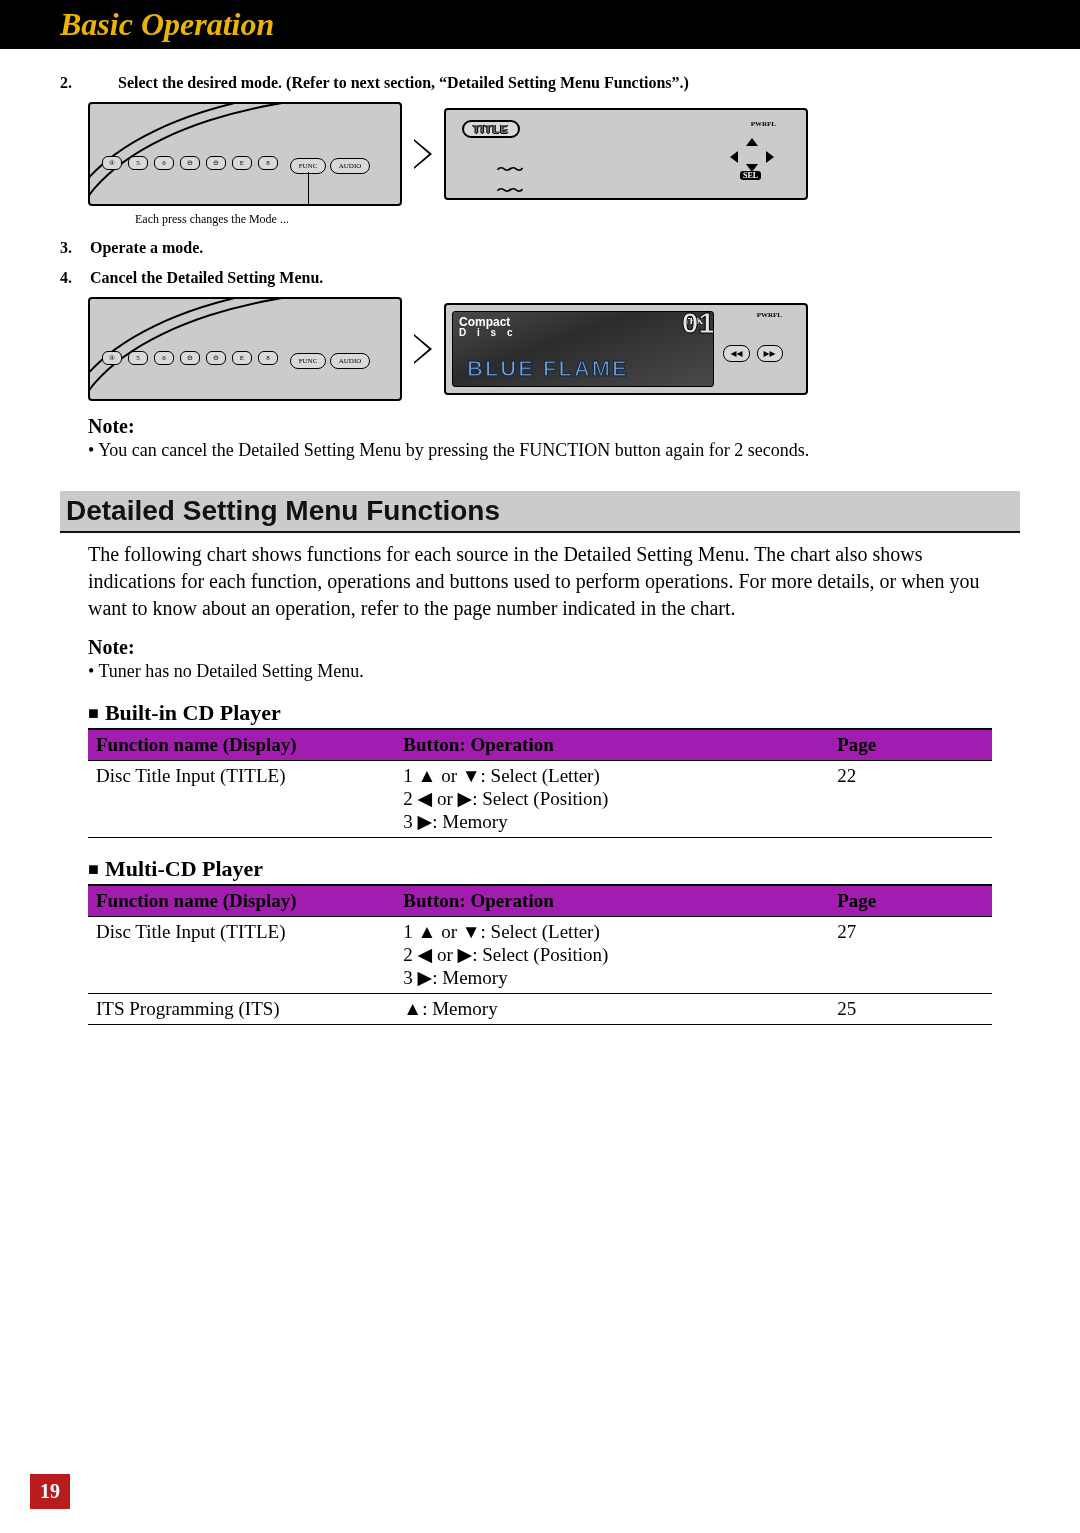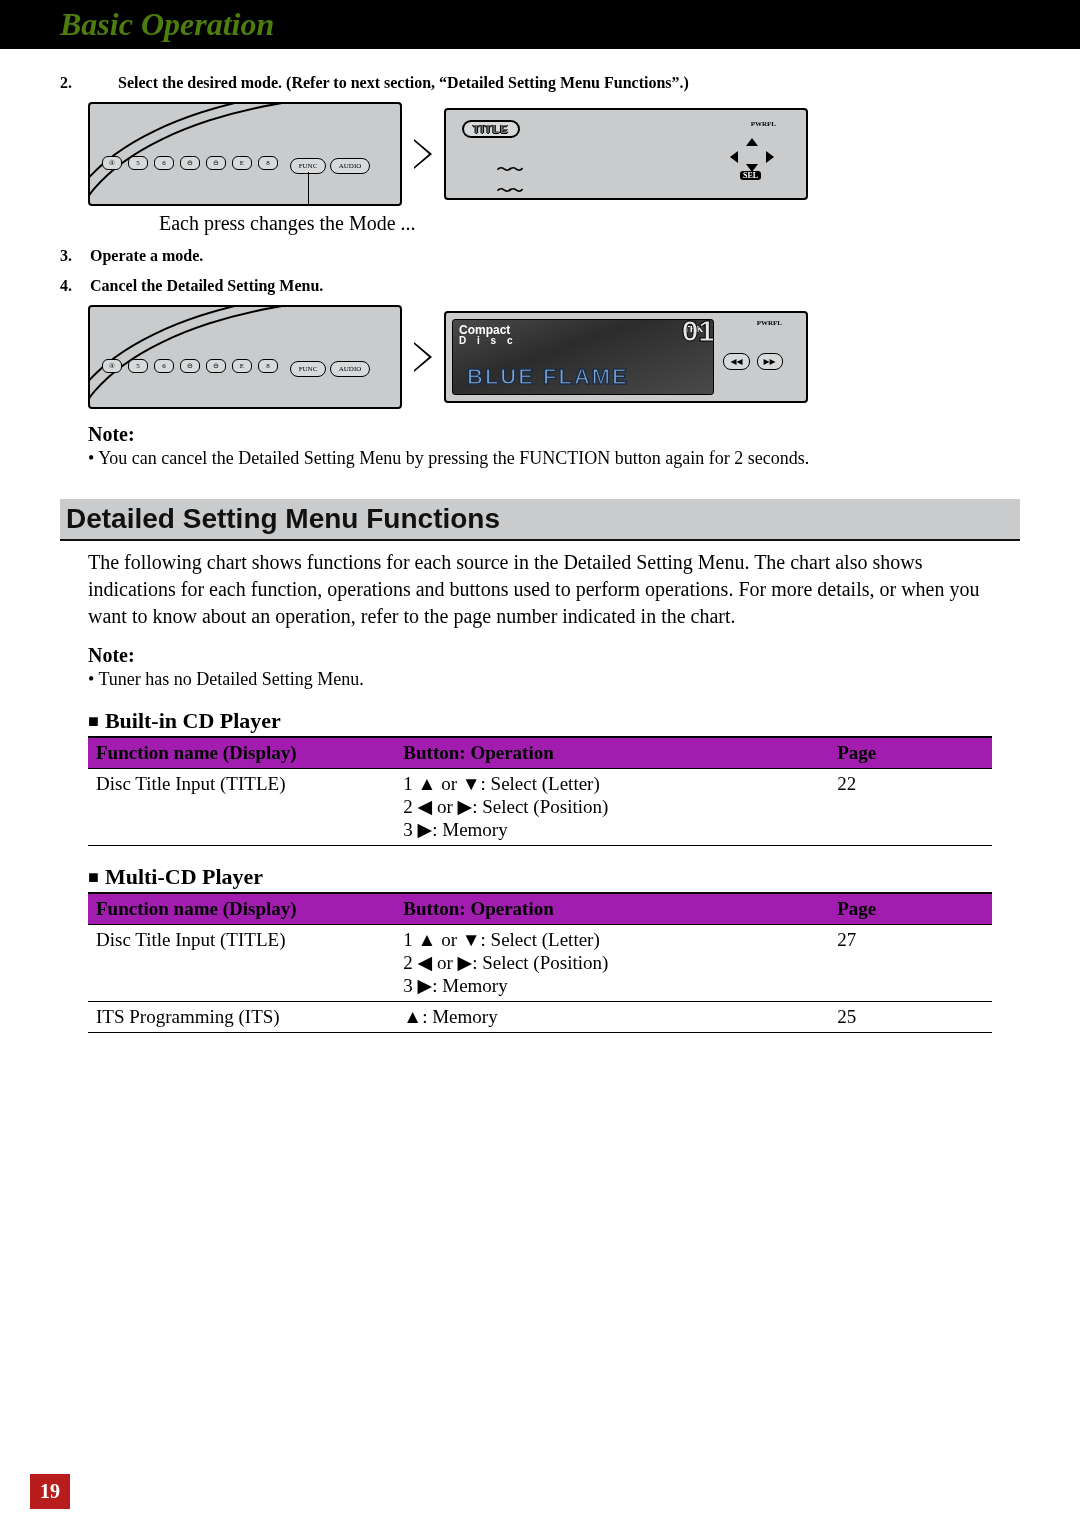--- a/index.html
+++ b/index.html
@@ -9,21 +9,21 @@
     font-family: "Times New Roman", Times, serif;
     color: #000;
     width: 1080px;
   }
   .page {
     padding: 0 60px 40px 60px;
     box-sizing: border-box;
   }
   .header-bar {
     background: #000;
-    color: #4d7c0f;
+    color: #eab308;
     font-style: italic;
     font-weight: bold;
     font-size: 32px;
     padding: 6px 60px;
     margin: 0 -60px 25px -60px;
   }
   .step {
     font-weight: bold;
     font-size: 16px;
     margin: 12px 0 10px 0;
@@ -74,22 +74,22 @@
     border-bottom: 13px solid transparent;
     border-left: 15px solid #fff;
   }
   .pointer-line {
     position: absolute;
     left: 218px; top: 68px;
     width: 1px; height: 32px;
     background: #000;
   }
   .caption {
-    font-size: 20px;
-    margin: 4px 0 0 99px;
+    font-size: 12px;
+    margin: 4px 0 0 75px;
   }
   .note-label {
     font-weight: bold;
     font-size: 20px;
     margin: 14px 0 2px 28px;
   }
   .note-item {
     font-size: 18px;
     margin: 0 0 4px 28px;
   }

